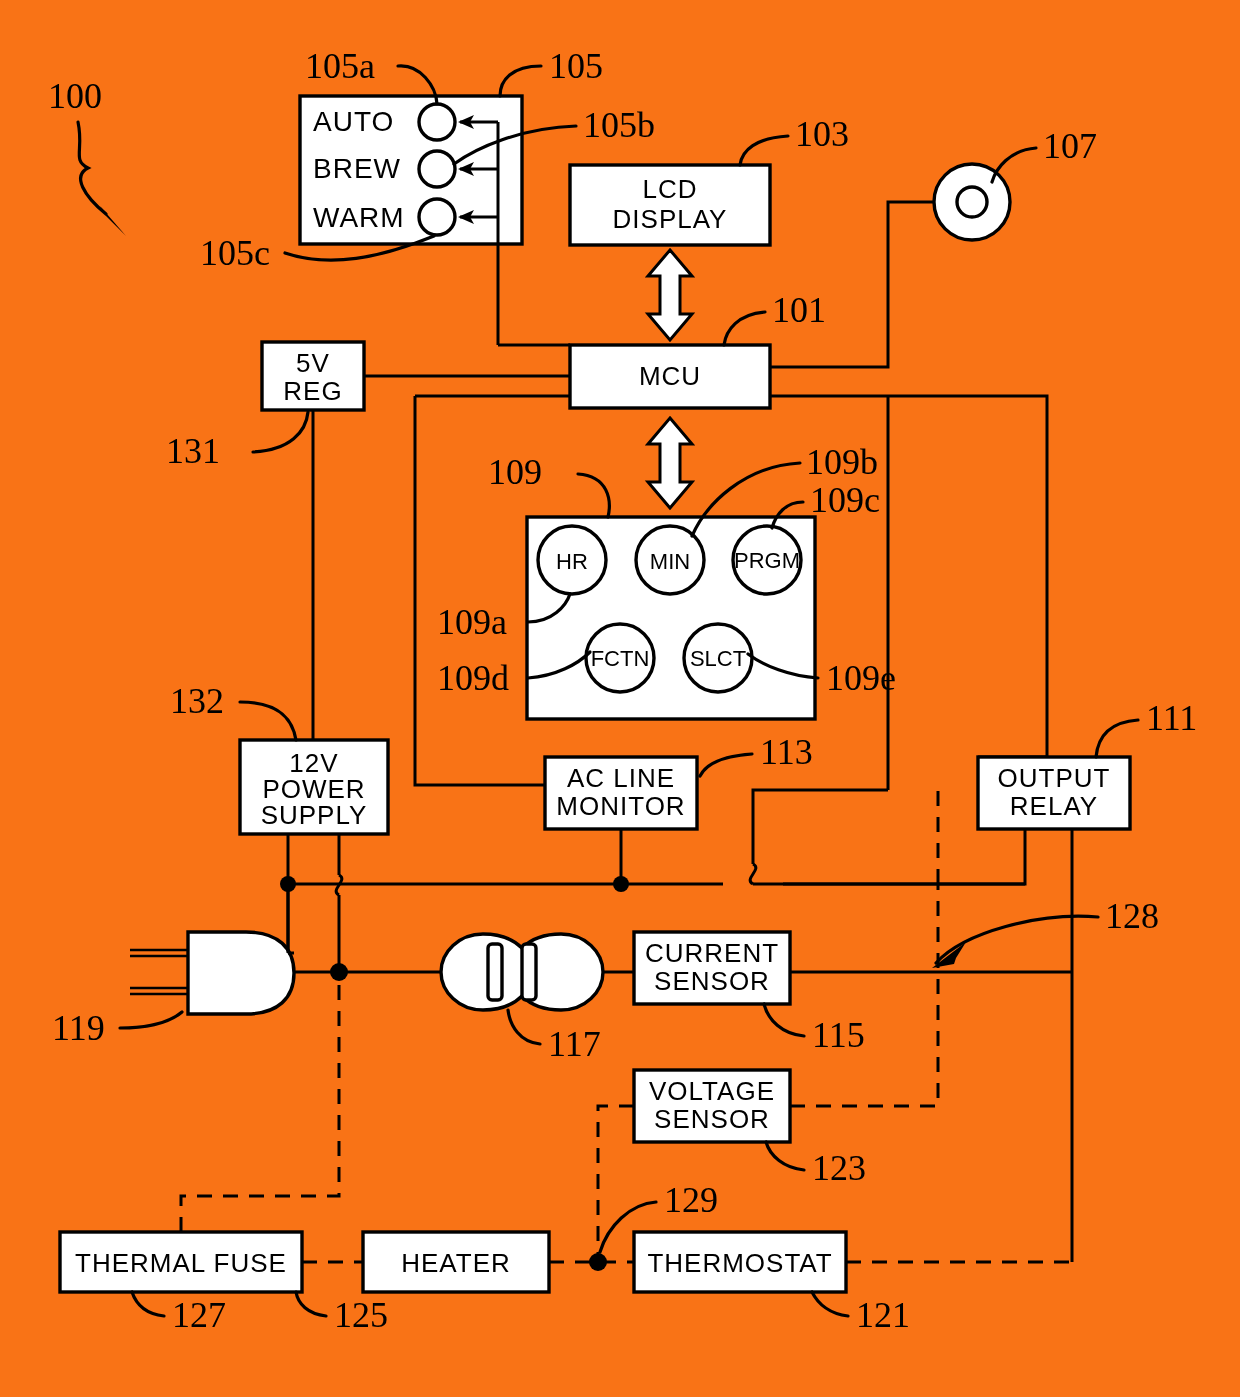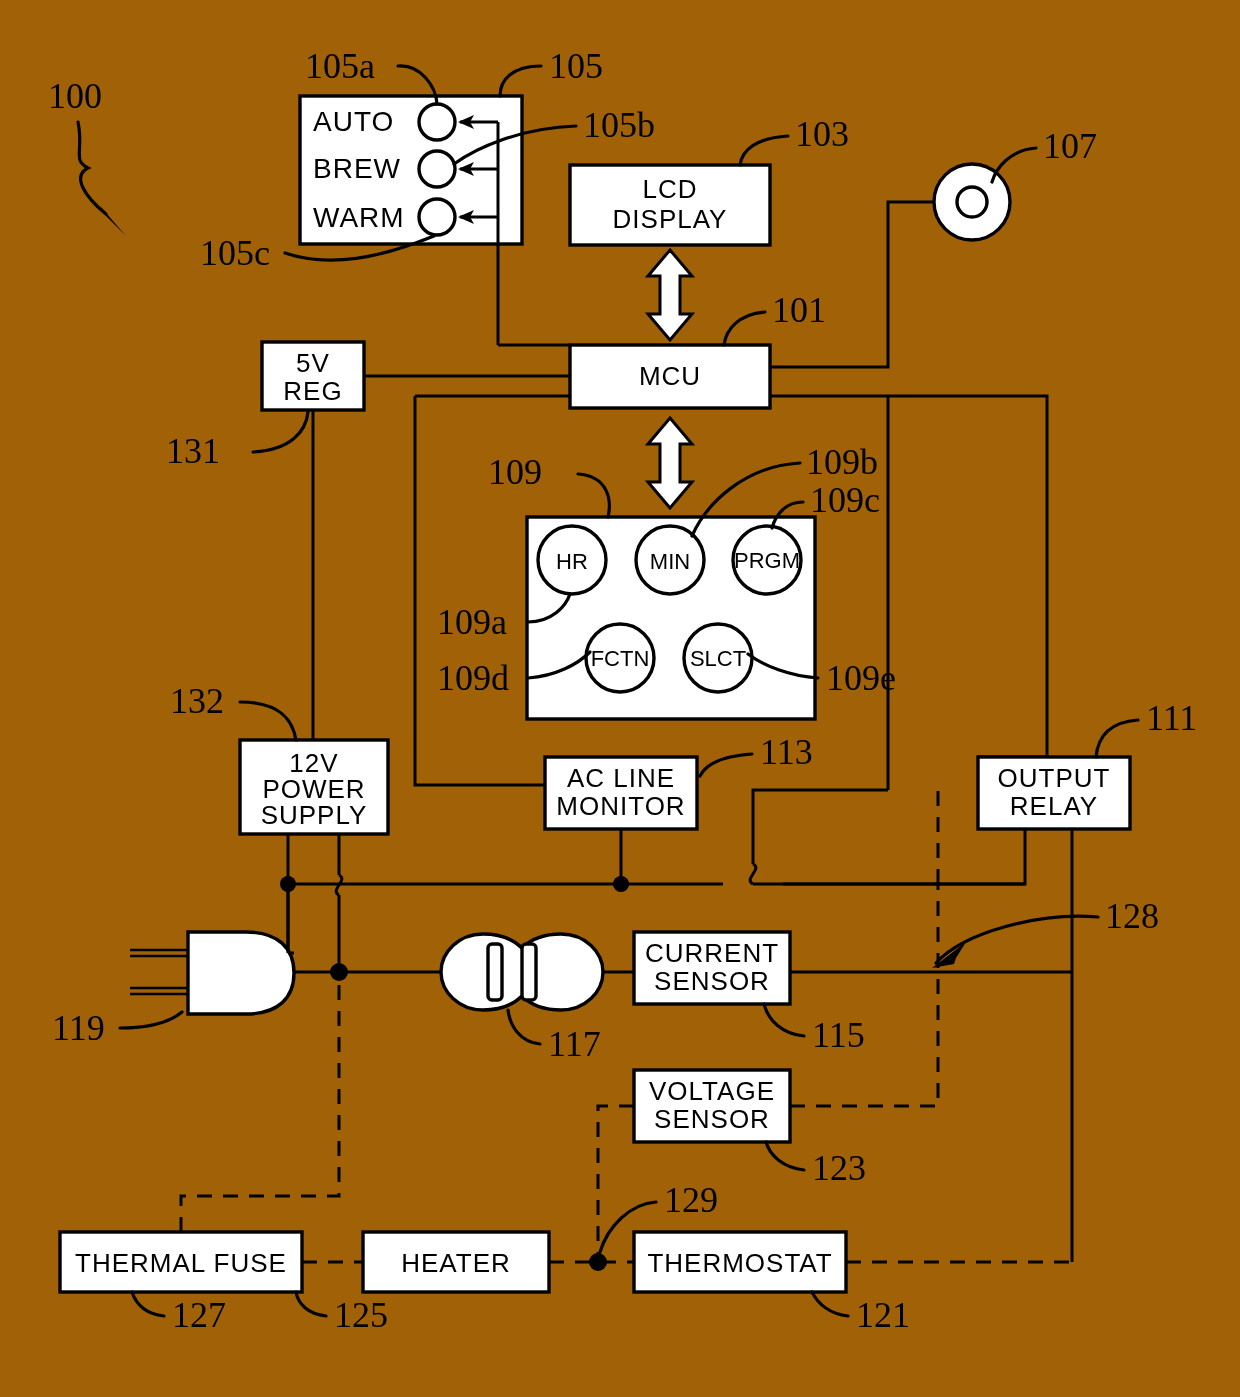--- a/index.html
+++ b/index.html
@@ -8,21 +8,21 @@
     padding: 0;
     background: #ffffff;
   }
   body {
     font-family: "Liberation Sans", sans-serif;
   }
   #sheet {
     position: relative;
     width: 1240px;
     height: 1397px;
-    background: #a16207;
+    background: #f97316;
     overflow: hidden;
   }
   #diagram {
     position: absolute;
     left: 0;
     top: 0;
     width: 1240px;
     height: 1397px;
   }
   .blk-label {

